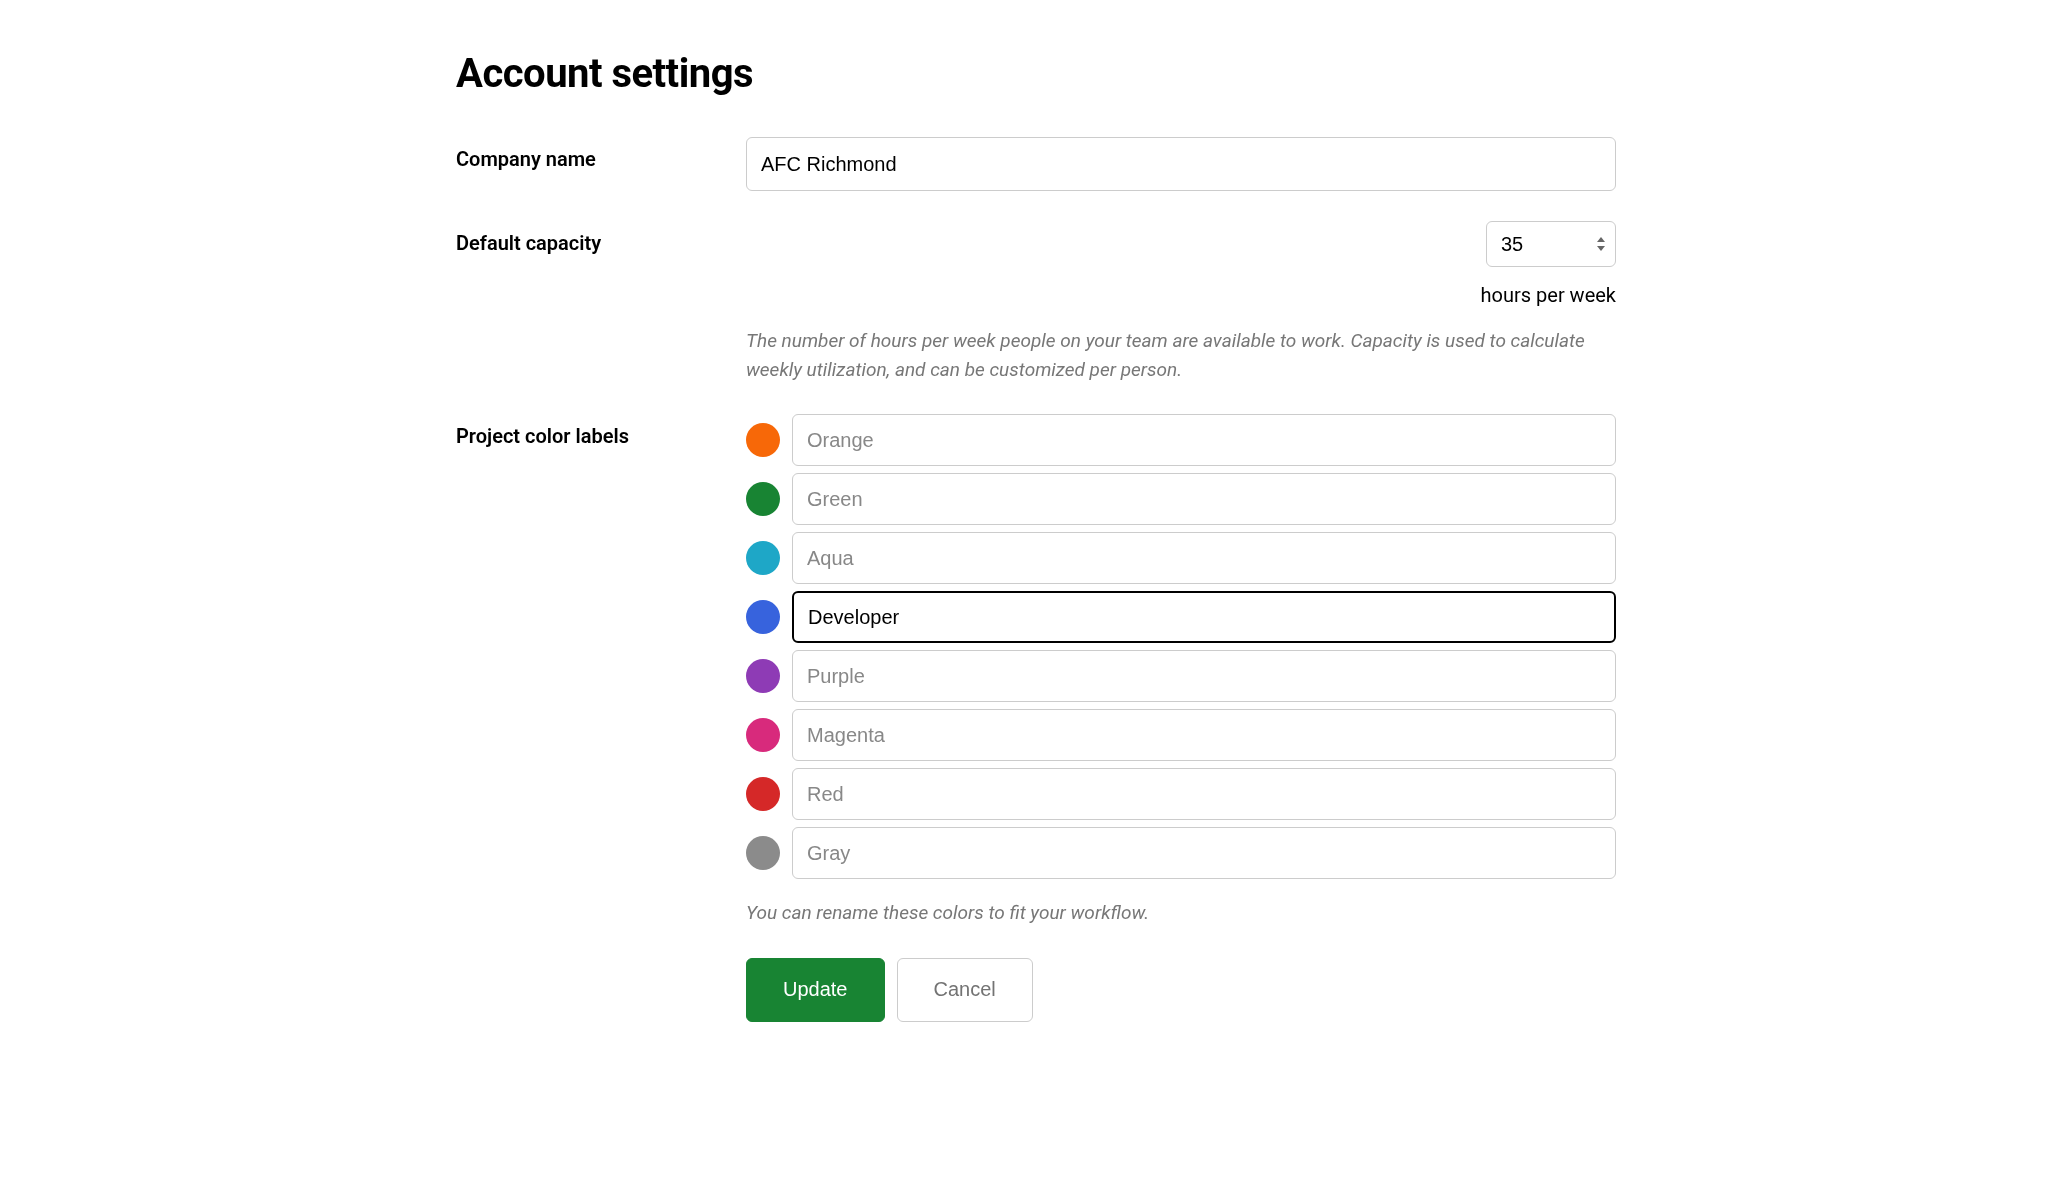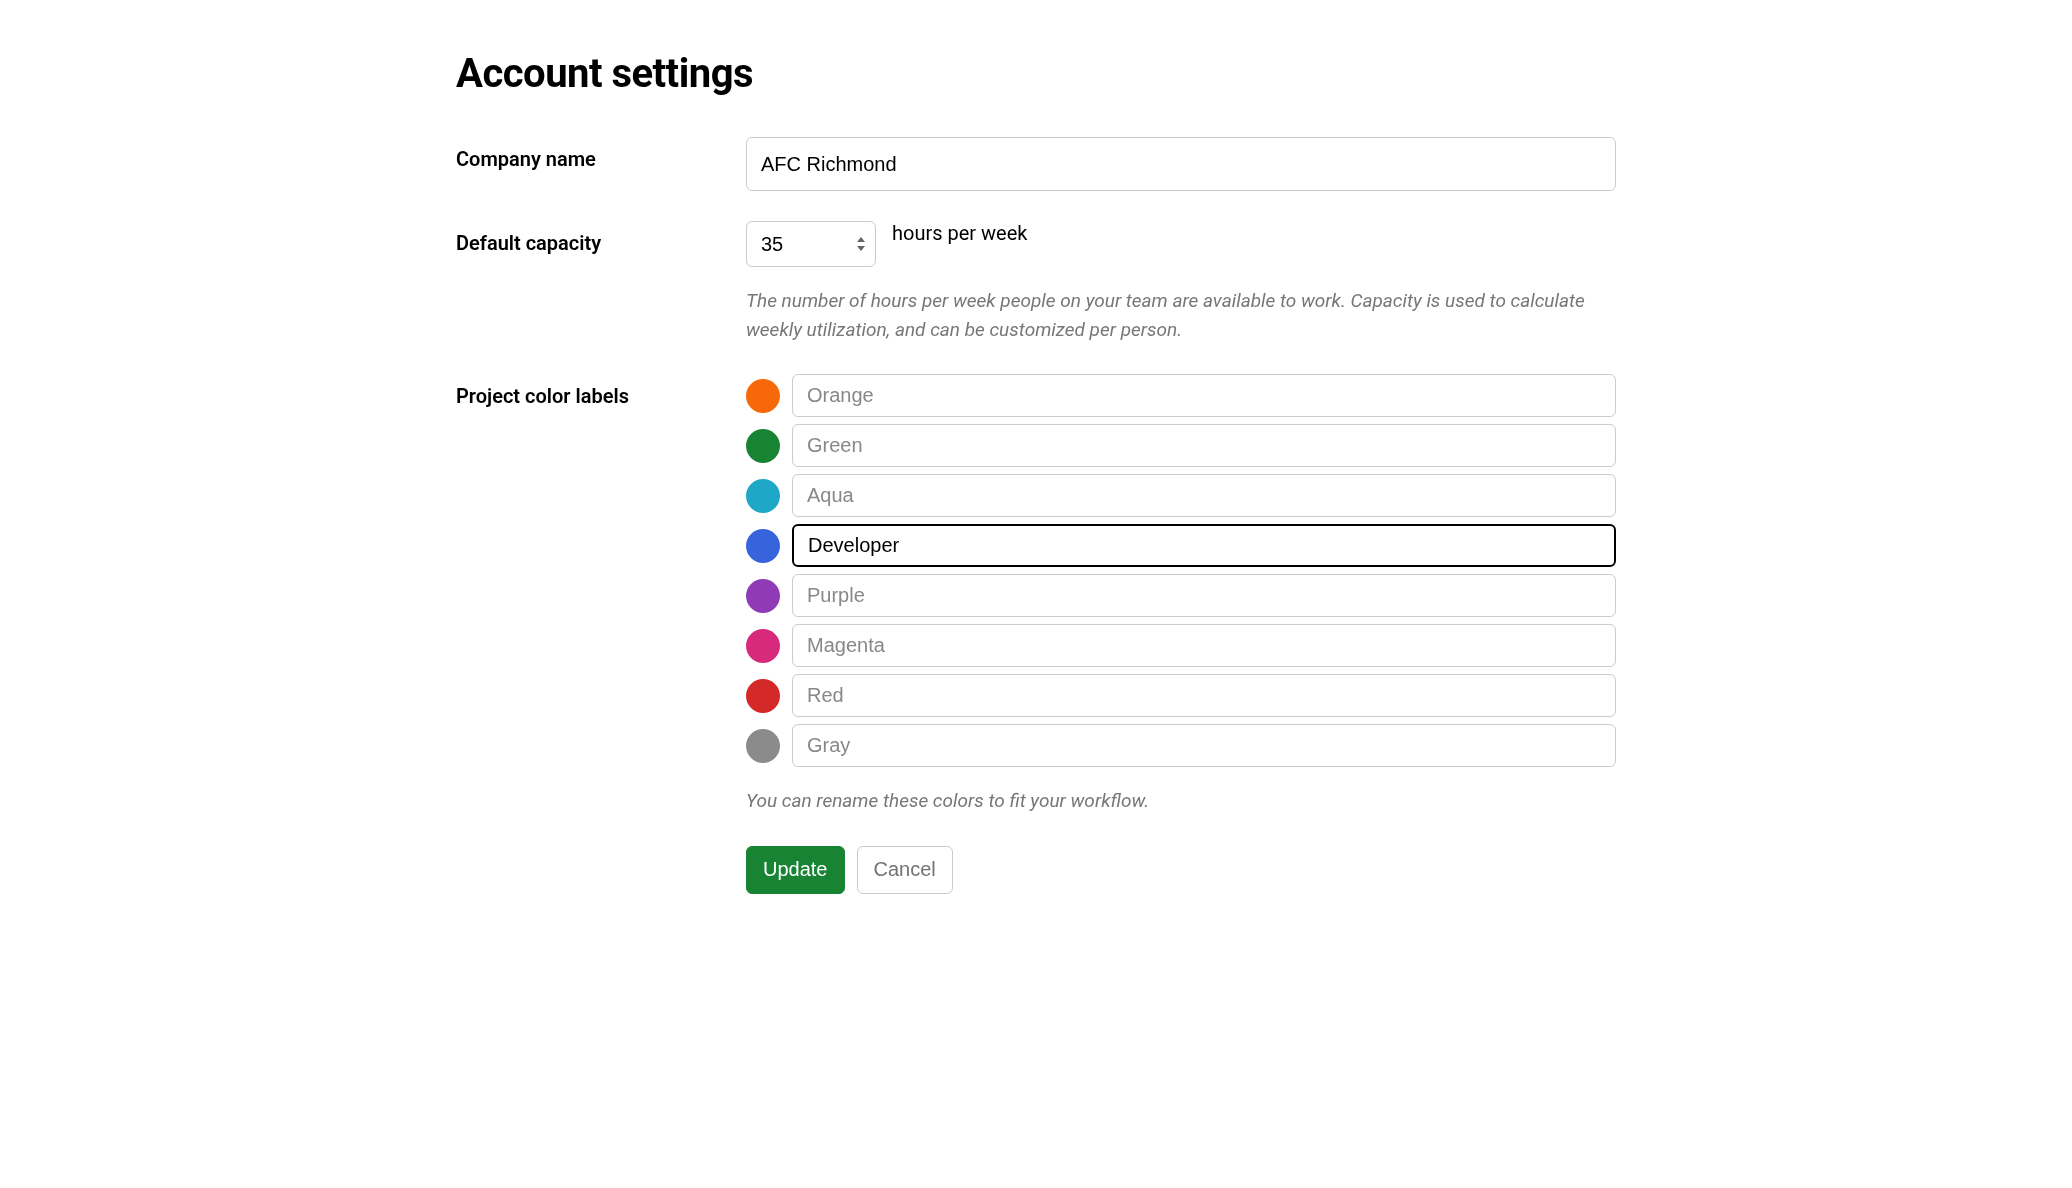--- a/index.html
+++ b/index.html
@@ -50,22 +50,23 @@
       padding: 0 14px;
       font-size: 20px;
       color: #000000;
       outline: none;
     }
     .text-input::placeholder {
       color: #888888;
     }
     .capacity-row {
       display: flex;
-      align-items: flex-start;
+      align-items: flex-end;
       gap: 16px;
+      flex-direction: column;
     }
     .select-wrap {
       position: relative;
       width: 130px;
     }
     .select {
       width: 100%;
       height: 46px;
       border: 1px solid #cccccc;
       border-radius: 6px;
@@ -113,42 +114,42 @@
       gap: 12px;
     }
     .color-swatch {
       width: 34px;
       height: 34px;
       border-radius: 50%;
       flex-shrink: 0;
     }
     .color-input {
       flex: 1;
-      height: 43px;
+      height: 52px;
       border: 1px solid #cccccc;
       border-radius: 6px;
       padding: 0 14px;
       font-size: 20px;
       color: #000000;
       outline: none;
     }
     .color-input::placeholder {
       color: #888888;
     }
     .color-input.focused {
       border: 2px solid #000000;
     }
     .buttons-row {
       display: flex;
       gap: 12px;
       margin-top: 30px;
     }
     .btn {
-      height: 48px;
-      padding: 0 16px;
+      height: 64px;
+      padding: 0 36px;
       border-radius: 6px;
       font-size: 20px;
       font-weight: 500;
       cursor: pointer;
       border: 1px solid transparent;
       text-align: right;
     }
     .btn-primary {
       background: #188433;
       color: #ffffff;

